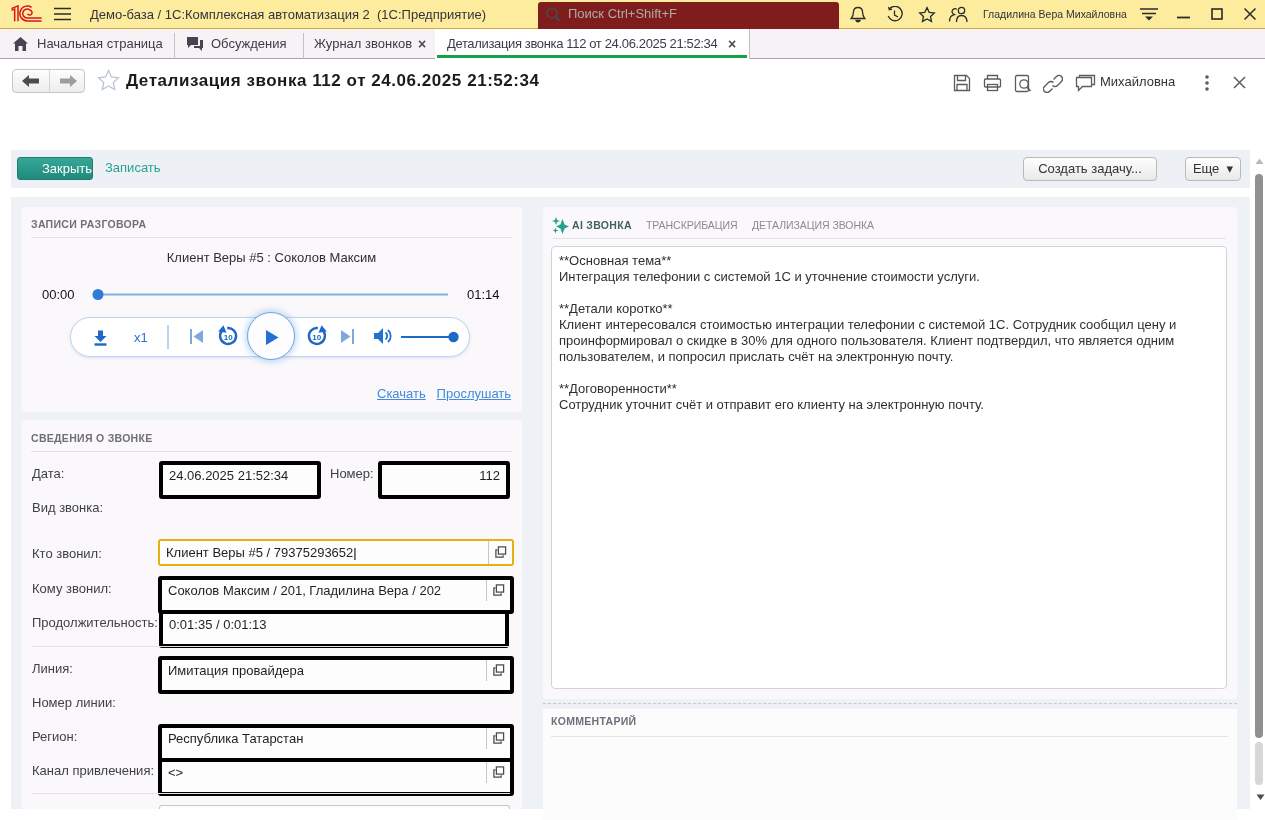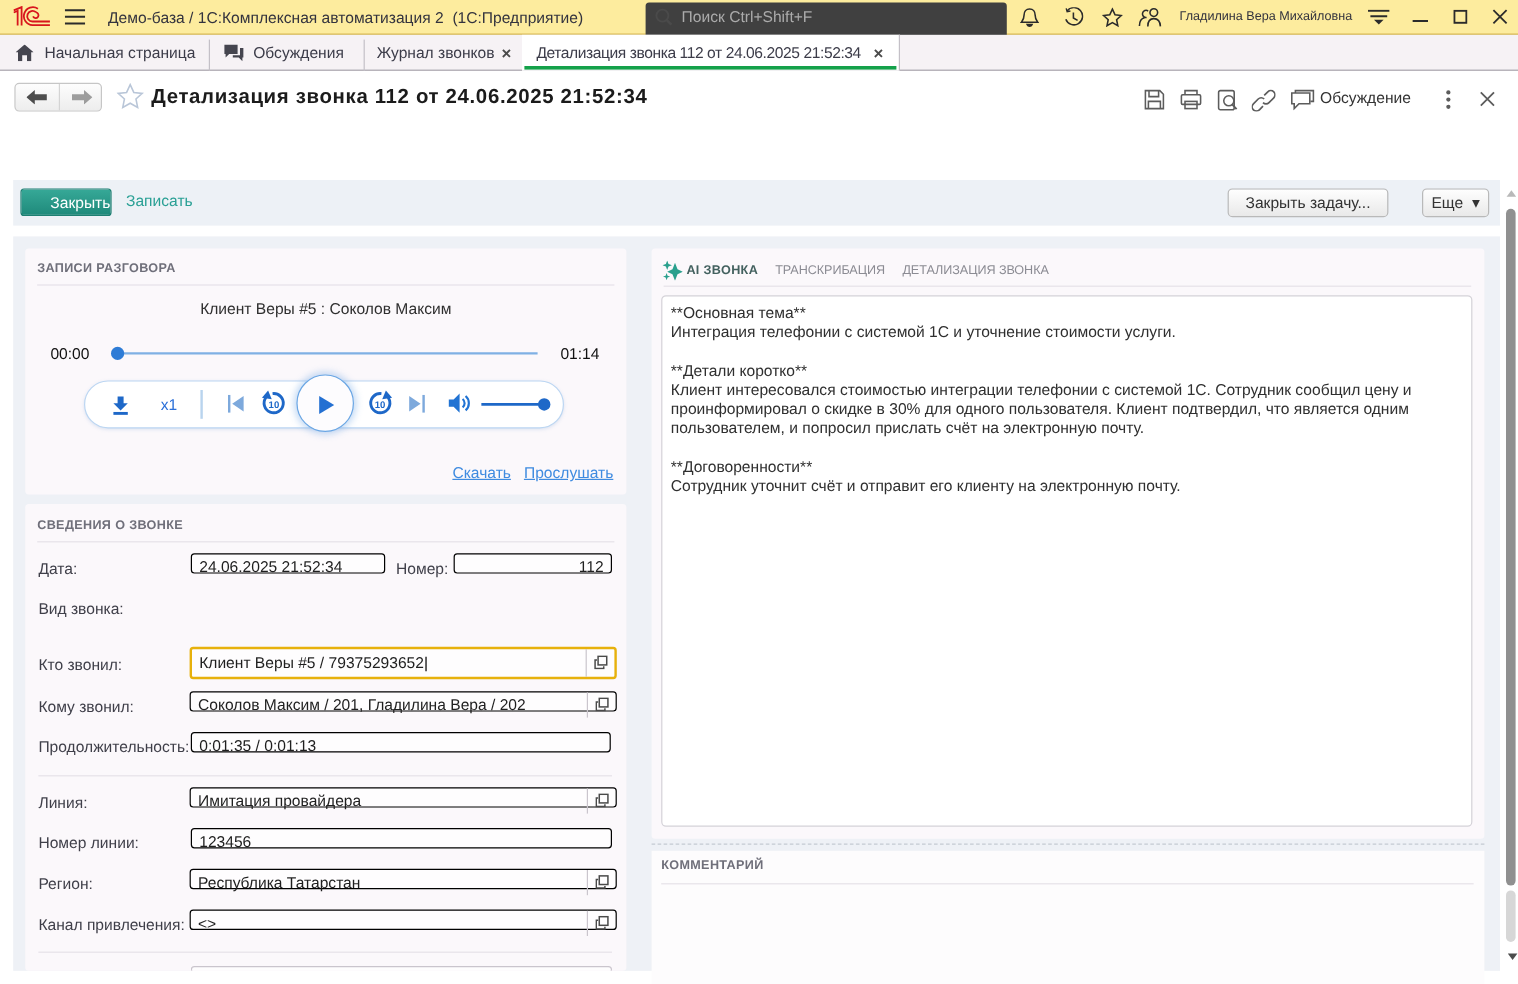--- a/index.html
+++ b/index.html
@@ -1,21 +1,21 @@
 <!DOCTYPE html>
 <html><head><meta charset="utf-8">
 <style>
 *{margin:0;padding:0;box-sizing:border-box;font-family:"Liberation Sans",sans-serif;}
 html,body{width:1265px;height:820px;overflow:hidden;background:#fff;}
 #page{position:relative;width:1265px;height:820px;background:#fff;font-size:13px;color:#333;}
 .abs{position:absolute;}
 
 #titlebar{position:absolute;left:0;top:0;width:1265px;height:29px;background:#fdec9e;border-bottom:1px solid #cfac42;}
 #titletext{position:absolute;left:90px;top:7px;font-size:13px;color:#33333e;}
-#searchbox{position:absolute;left:538px;top:2px;width:301px;height:35px;background:#404040;border-radius:3px;}
+#searchbox{position:absolute;left:538px;top:2px;width:301px;height:35px;background:#7f1d1d;border-radius:3px;}
 #searchph{position:absolute;left:30px;top:4px;font-size:13px;color:#ababab;}
 #username{position:absolute;left:983px;top:7.5px;font-size:10.5px;color:#33333e;}
 
 #tabbar{position:absolute;left:0;top:29px;width:1265px;height:30px;background:#f6f2f5;border-bottom:1px solid #a9a5ac;}
 .tabsep{position:absolute;top:4px;width:1px;height:26px;background:#c4c0c7;}
 .tabtext{position:absolute;top:7px;font-size:13px;color:#3c3c49;white-space:nowrap;}
 #activetab{position:absolute;left:435px;top:0;width:315px;height:30px;background:#fff;border-right:1px solid #c4c0c7;}
 #greenline{position:absolute;left:2px;top:26px;width:310px;height:3px;background:#14a14a;}
 .tabx{position:absolute;top:7px;font-size:14px;color:#4b4b4b;font-weight:bold;}
 
@@ -32,21 +32,21 @@
 #cmdbar{position:absolute;left:11px;top:150px;width:1239px;height:38px;background:#edf1f6;}
 #btnclose{position:absolute;left:6px;top:7px;width:76px;height:23px;background:linear-gradient(#36a897,#1f8a7b);border:1px solid #1d7f72;border-radius:3px;color:#fff;font-size:13px;text-align:right;line-height:21px;}
 #btnwrite{position:absolute;left:94px;top:10px;font-size:13px;color:#2aa095;}
 .graybtn{position:absolute;top:7px;height:24px;border:1px solid #b9b9b9;border-radius:4px;background:linear-gradient(#fefefe,#e9e9e9);font-size:13px;color:#333;text-align:center;line-height:22px;}
 
 #formarea{position:absolute;left:11px;top:197px;width:1239px;height:612px;background:#eef1f6;}
 .panel{position:absolute;background:#fbf8fb;border-radius:3px;}
 .sechdr{position:absolute;font-size:10.5px;font-weight:bold;color:#6f6f7a;letter-spacing:.3px;white-space:nowrap;}
 .secrule{position:absolute;height:1px;background:#e5e1e8;}
 .flabel{position:absolute;font-size:13px;color:#3f3f49;white-space:nowrap;}
-.finput{position:absolute;height:17px;background:#fefdfe;border:1px solid #000000;border-radius:3px;font-size:13px;color:#1f1f1f;line-height:21px;padding-left:6px;white-space:nowrap;}
+.finput{position:absolute;height:38px;background:#fefdfe;border:4px solid #000000;border-radius:3px;font-size:13px;color:#1f1f1f;line-height:21px;padding-left:6px;white-space:nowrap;}
 .fbtn{position:absolute;right:0;top:0;width:24px;height:21px;border-left:1px solid #cac5cd;}
 .link{color:#3f8be0;text-decoration:underline;}
 </style></head>
 <body>
 <div id="page">
 
 <div id="titlebar">
   <svg class="abs" style="left:10.5px;top:4.5px" width="31" height="17" viewBox="0 0 31 17">
     <g fill="none" stroke="#d8151d" stroke-width="1.5">
       <path d="M0.4 3.6 L7.0 0.9 V16.2"></path>
@@ -181,38 +181,38 @@
       <path d="M9.5 4.5 L12.5 1.5 A3.5 3.5 0 0 1 17.5 6.5 L13.5 10.5 A3.5 3.5 0 0 1 8.5 10.5" transform="translate(1,1)"></path>
     </g>
   </svg>
 
   <svg class="abs" style="left:1075px;top:74px;margin-top:-60px" width="21" height="18" viewBox="0 0 21 18">
     <g fill="none" stroke="#5c5c5c" stroke-width="1.3">
       <path d="M4.5 3.5 v-2 h15 v9 h-2.5"></path>
       <path d="M1.5 3.5 h15 v9 h-9 l-4 4 v-4 h-2 Z"></path>
     </g>
   </svg>
-  <div id="obstext">Обсуждение</div>
+  <div id="obstext">Михайловна</div>
   <svg class="abs" style="left:1205px;top:75px;margin-top:-60px" width="4" height="16" viewBox="0 0 4 16">
     <g fill="#5c5c5c">
           <circle cx="2" cy="2" r="1.8"></circle>
           <circle cx="2" cy="8" r="1.8"></circle>
           <circle cx="2" cy="14" r="1.8"></circle>
         </g>
   </svg>
   <svg class="abs" style="left:1233px;top:76px;margin-top:-60px" width="13" height="13" viewBox="0 0 13 13">
         <path d="M1 1 L12 12 M12 1 L1 12" stroke="#5c5c5c" stroke-width="1.5"></path>
       </svg>
 </div>
 
 
 <div id="cmdbar">
   <div id="btnclose">Закрыть</div>
   <div id="btnwrite">Записать</div>
-  <div class="graybtn" style="left:1012px;width:134px">Закрыть задачу...</div>
+  <div class="graybtn" style="left:1012px;width:134px">Создать задачу...</div>
   <div class="graybtn" style="left:1174px;width:56px">Еще &nbsp;▾</div>
 </div>
 
 <div id="formarea"></div>
 
 <div class="panel" style="left:21px;top:207px;width:501px;height:205px"></div>
 <div class="sechdr" style="left:31px;top:218px">ЗАПИСИ РАЗГОВОРА</div>
 <div class="secrule" style="left:31px;top:237px;width:481px"></div>
 <div class="abs" style="left:21px;top:250px;width:501px;text-align:center;font-size:13px;color:#2f2f2f">Клиент Веры #5 : Соколов Максим</div>
 <div class="abs" style="left:42px;top:287px;font-size:13px;color:#111">00:00</div>
@@ -321,21 +321,20 @@
         <svg style="position:absolute;left:6px;top:4px" width="12" height="12" viewBox="0 0 12 12">
           <g fill="none" stroke="#4a4a4a" stroke-width="1.25">
             <rect x="3.4" y="0.9" width="7.2" height="7.2"></rect>
             <path d="M2.5 3.9 H0.9 V11.1 H8.1 V9.3"></path>
           </g>
         </svg>
       </div>
 </div>
 
 <div class="flabel" style="left:32px;top:695px">Номер линии:</div>
-<div class="finput" style="left:159px;top:690px;width:351px">123456</div>
 
 <div class="flabel" style="left:32px;top:729px">Регион:</div>
 <div class="finput" style="left:158px;top:724px;width:356px">Республика Татарстан
   <div class="fbtn">
         <svg style="position:absolute;left:6px;top:4px" width="12" height="12" viewBox="0 0 12 12">
           <g fill="none" stroke="#4a4a4a" stroke-width="1.25">
             <rect x="3.4" y="0.9" width="7.2" height="7.2"></rect>
             <path d="M2.5 3.9 H0.9 V11.1 H8.1 V9.3"></path>
           </g>
         </svg>

